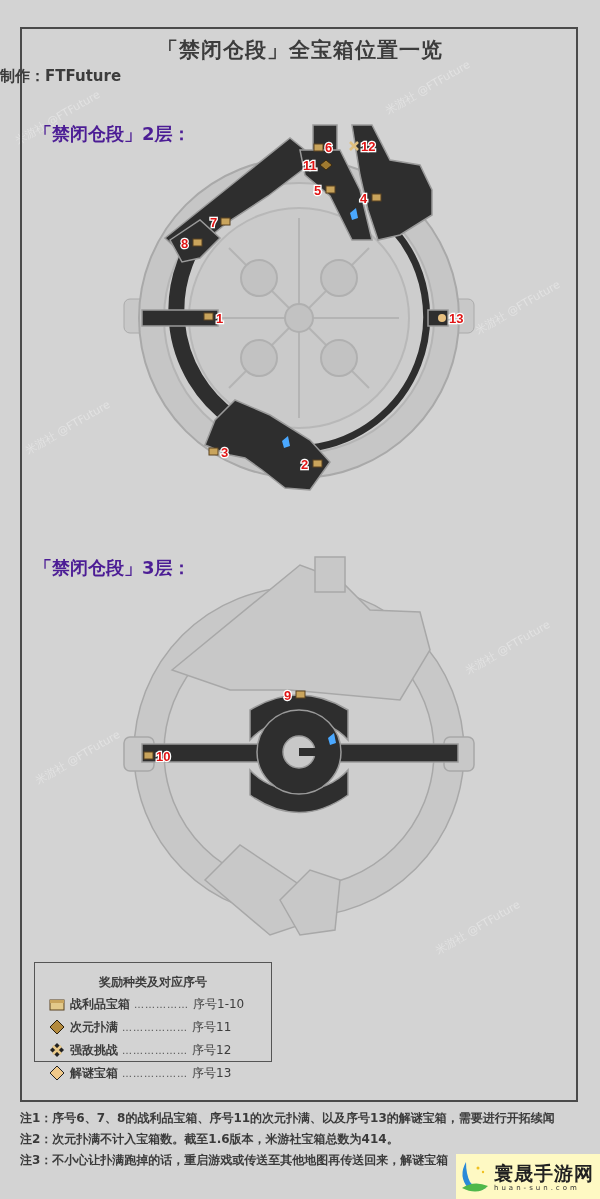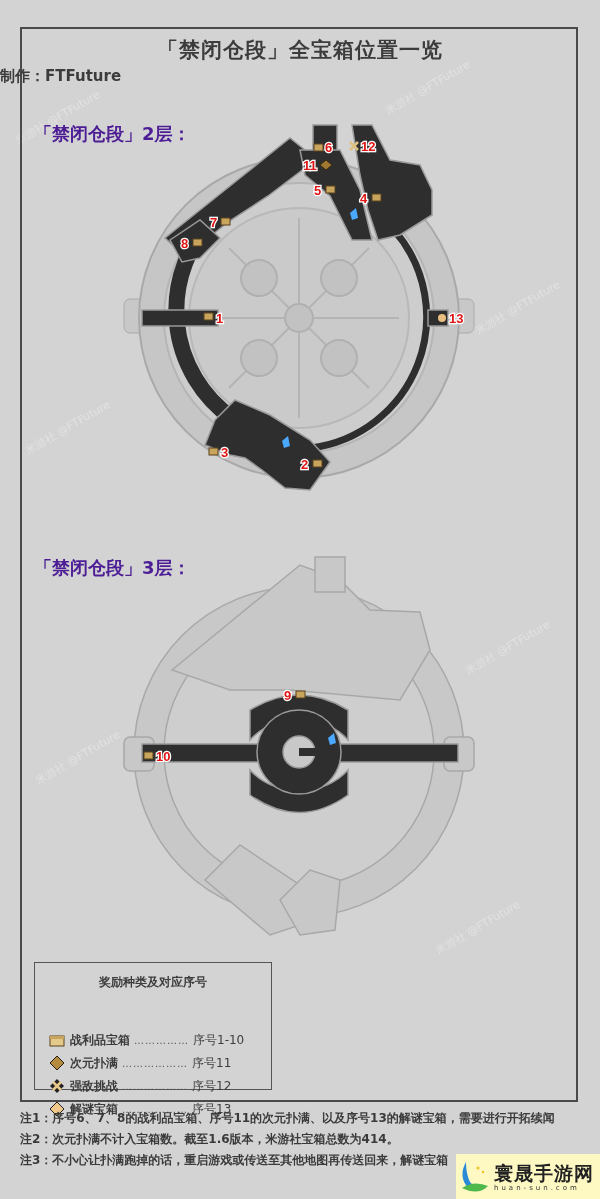--- a/index.html
+++ b/index.html
@@ -2,23 +2,23 @@
 <html><head>
 <meta charset="utf-8">
 <style>
   html,body{margin:0;padding:0;}
   body{width:600px;height:1199px;background:#d3d3d3;position:relative;overflow:hidden;font-family:"DejaVu Sans","Liberation Sans",sans-serif;color:#3a3a3a;}
   .frame{position:absolute;left:20px;top:27px;width:558px;height:1075px;border:2px solid #4a4a4a;box-sizing:border-box;}
   .title{position:absolute;left:0;right:0;top:36px;text-align:center;font-size:21px;font-weight:bold;color:#3c3c3c;letter-spacing:1px;}
   .author{position:absolute;left:0;right:0;top:67px;text-align:left;font-size:15px;font-weight:bold;color:#3c3c3c;}
   .floor-title{position:absolute;left:34px;font-size:18px;font-weight:bold;color:#4c1d95;}
   .map{position:absolute;left:0;}
-  .legend{position:absolute;left:34px;top:962px;width:238px;height:128px;border:1.5px solid #555;box-sizing:border-box;}
+  .legend{position:absolute;left:34px;top:962px;width:238px;height:100px;border:1.5px solid #555;box-sizing:border-box;}
   .legend-title{position:absolute;left:0;right:0;top:11px;text-align:center;font-size:12px;font-weight:bold;color:#3c3c3c;}
-  .legend-row{position:absolute;left:14px;font-size:12px;color:#3c3c3c;display:flex;align-items:center;height:18px;margin-top:36px;}
+  .legend-row{position:absolute;left:14px;font-size:12px;color:#3c3c3c;display:flex;align-items:center;height:18px;}
   .legend-row .ico{width:16px;height:16px;margin-right:5px;display:inline-block;}
   .legend-row .name{font-weight:bold;}
   .legend-row .dots{margin:0 4px;letter-spacing:1px;color:#555;font-size:10px;}
   .notes{position:absolute;left:20px;top:1108px;width:570px;font-size:12px;font-weight:bold;color:#3a3a3a;line-height:21px;}
   .note{white-space:nowrap;}
   .logo{position:absolute;left:456px;top:1154px;width:164px;height:45px;background:#fef9c3;display:flex;align-items:center;}
   .logo .txt{display:flex;flex-direction:column;margin-left:4px;}
   .logo .cn{font-family:"DejaVu Serif","Liberation Serif",serif;font-size:19px;font-weight:bold;color:#222;letter-spacing:1px;line-height:22px;}
   .logo .en{font-size:7px;color:#333;letter-spacing:3px;}
   .marker-num{font-family:"Liberation Sans","DejaVu Sans",sans-serif;font-weight:bold;font-size:13px;fill:#e01515;stroke:#fff;stroke-width:2.5px;paint-order:stroke;}

